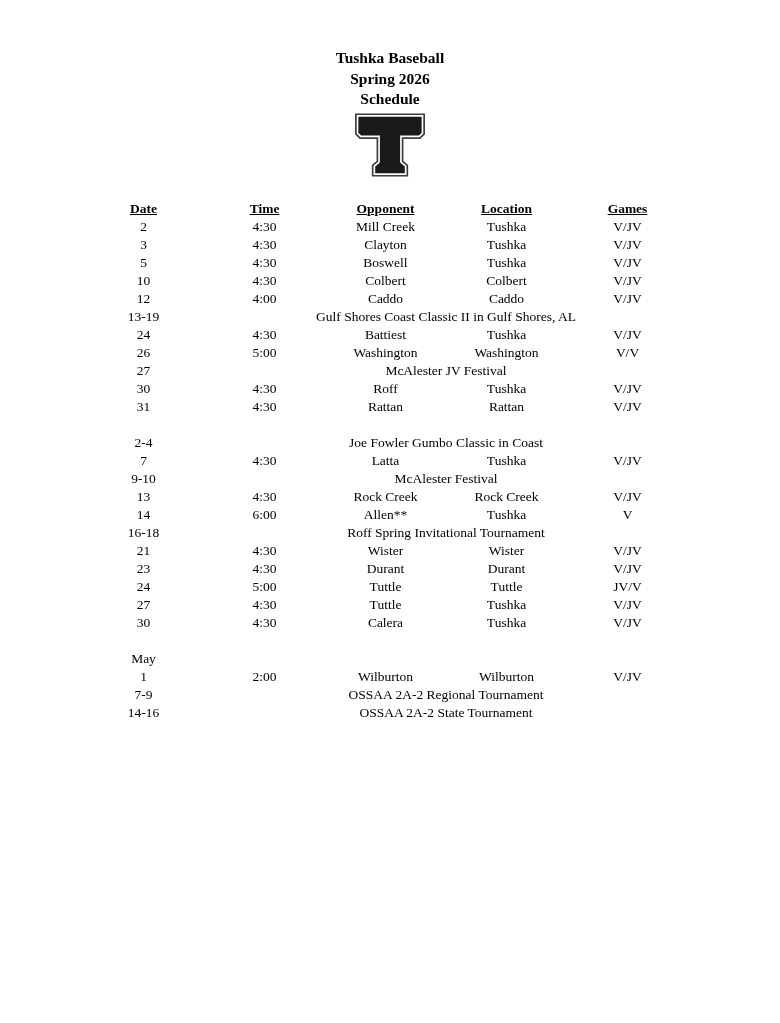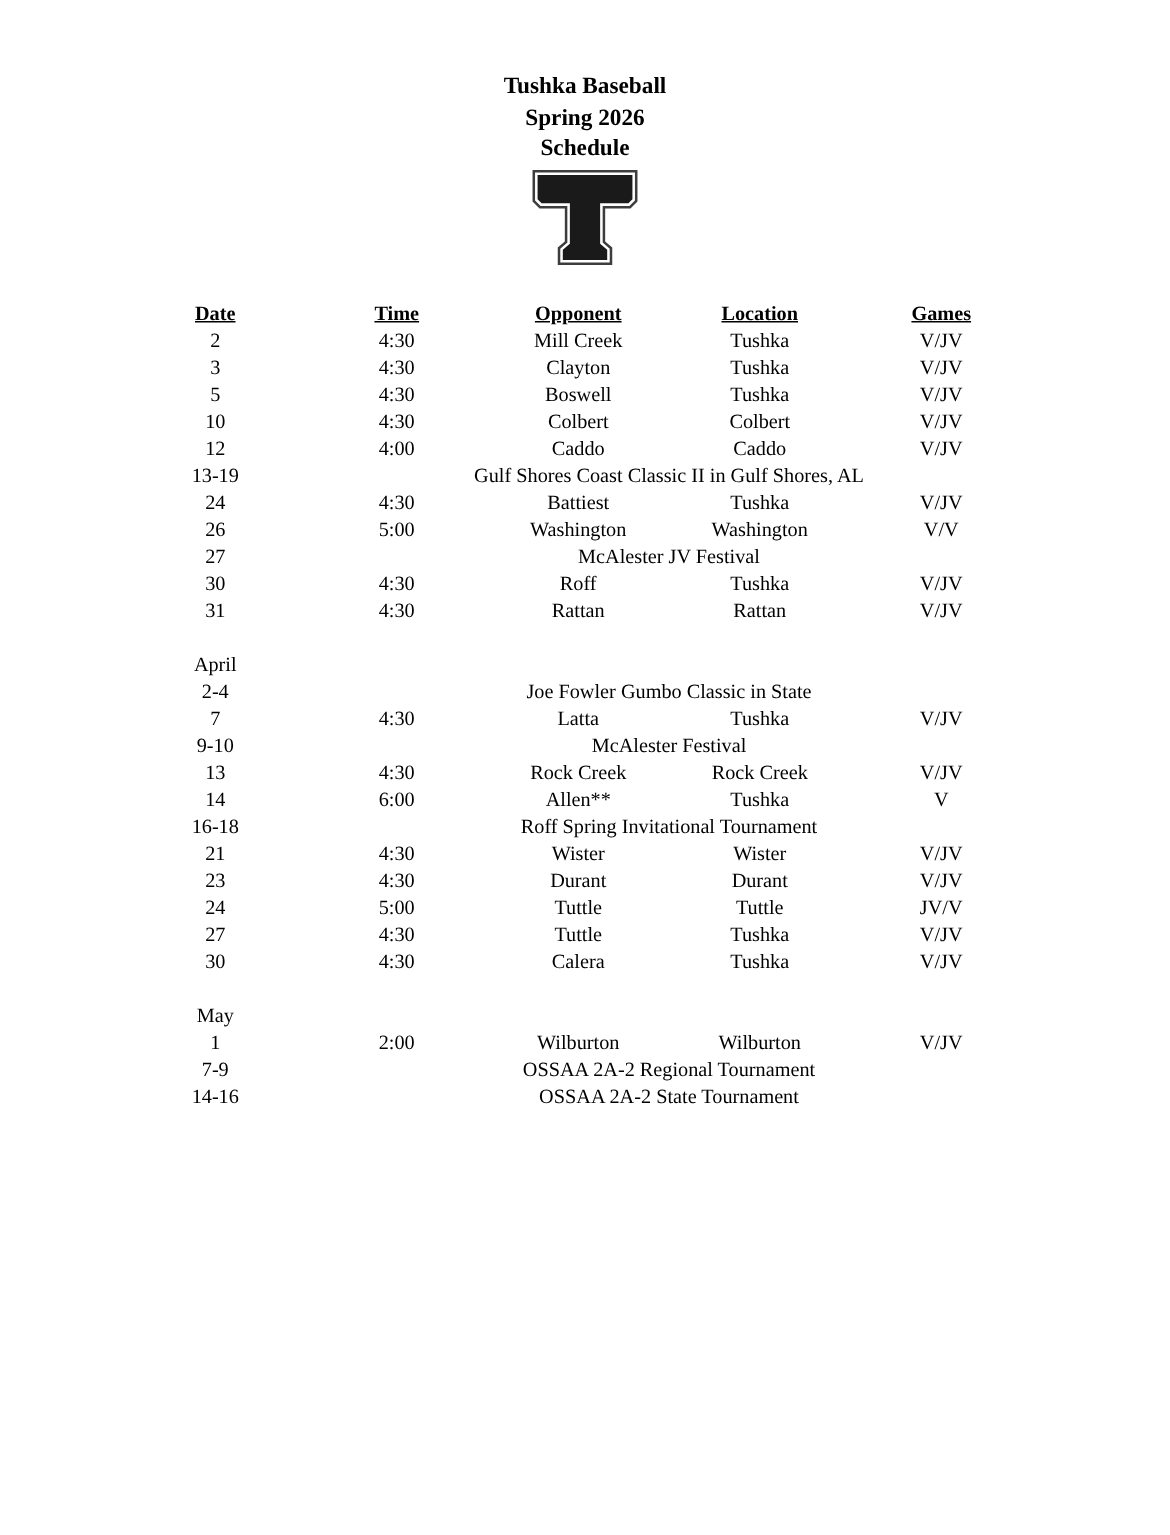--- a/index.html
+++ b/index.html
@@ -164,29 +164,22 @@
           <td>31</td>
           <td>4:30</td>
           <td>Rattan</td>
           <td>Rattan</td>
           <td>V/JV</td>
         </tr>
         <tr class="spacer">
           <td colspan="5"></td>
         </tr>
         <tr>
-          <td>April</td>
-          <td></td>
-          <td></td>
-          <td></td>
-          <td></td>
-        </tr>
-        <tr>
           <td>2-4</td>
-          <td colspan="4" class="event-cell">Joe Fowler Gumbo Classic in State</td>
+          <td colspan="4" class="event-cell">Joe Fowler Gumbo Classic in Coast</td>
         </tr>
         <tr>
           <td>7</td>
           <td>4:30</td>
           <td>Latta</td>
           <td>Tushka</td>
           <td>V/JV</td>
         </tr>
         <tr>
           <td>9-10</td>

